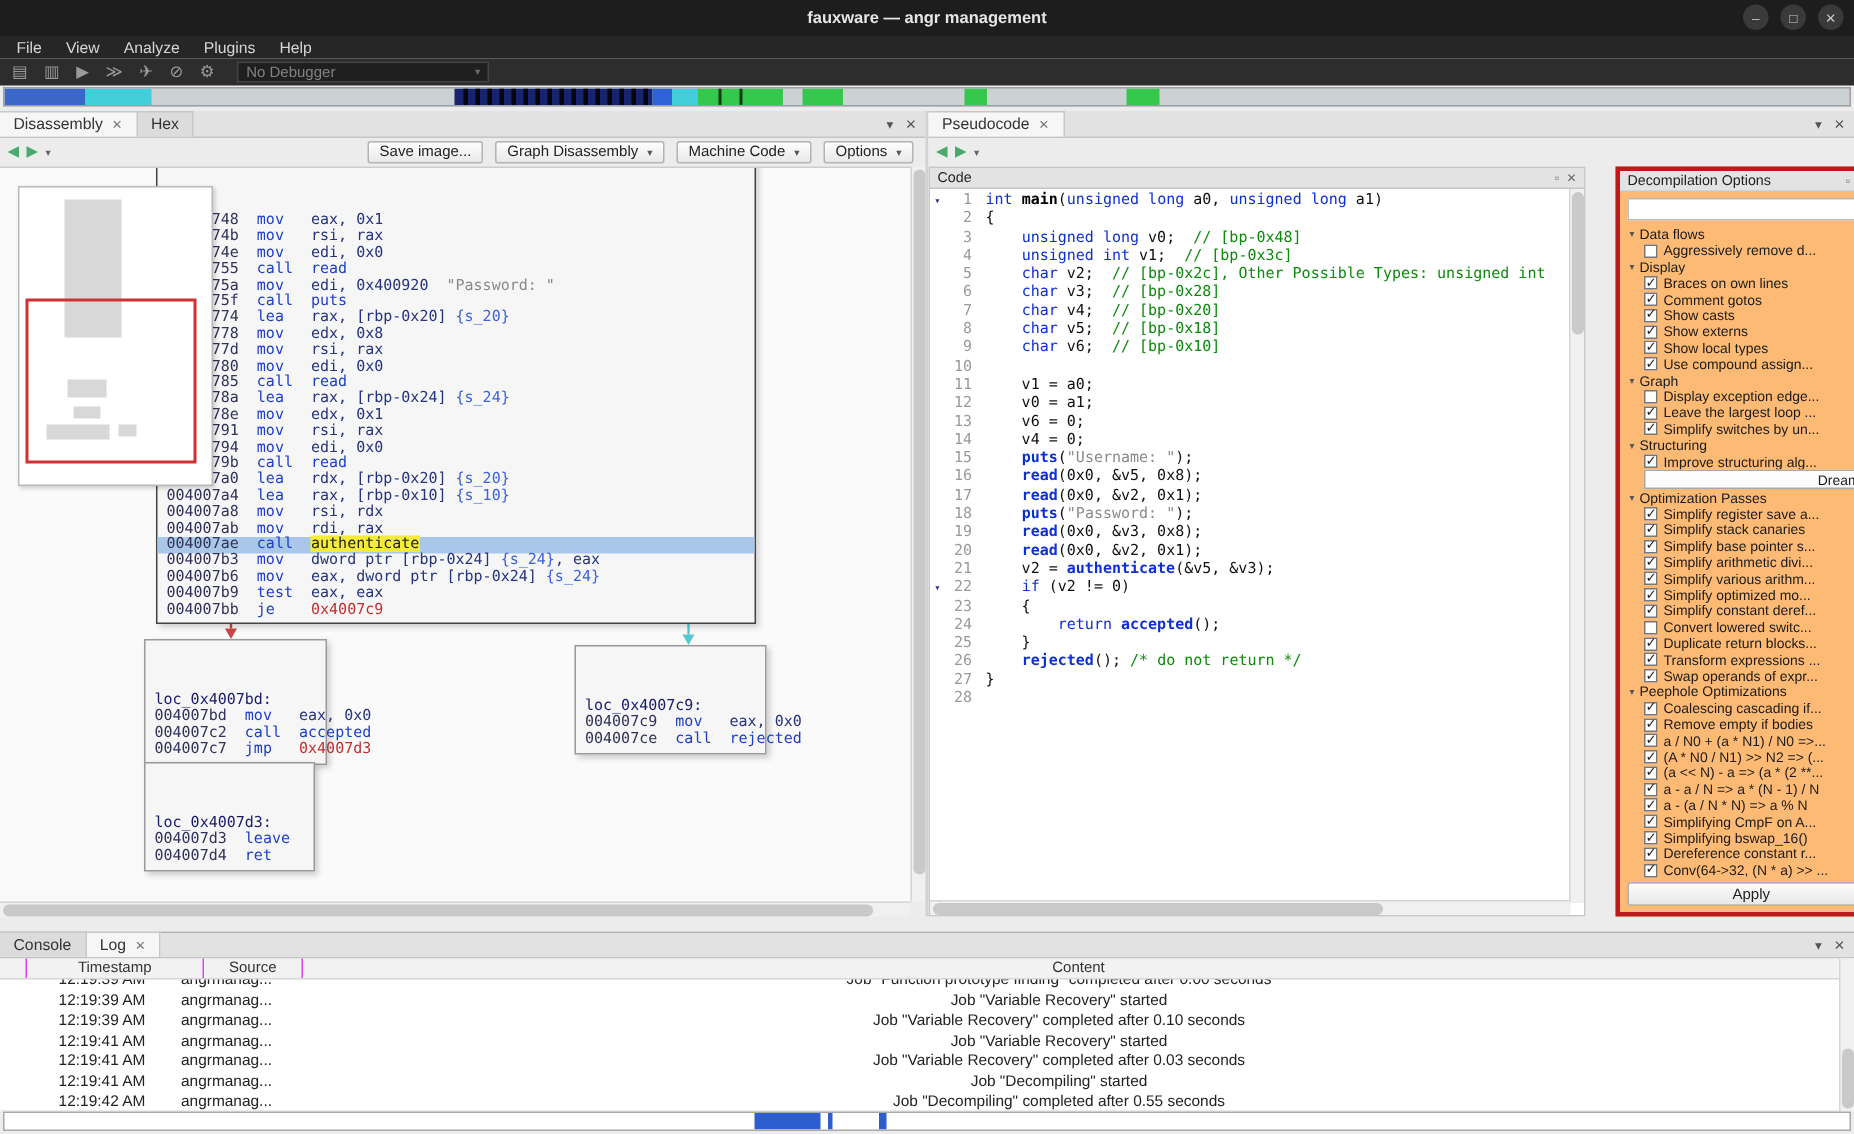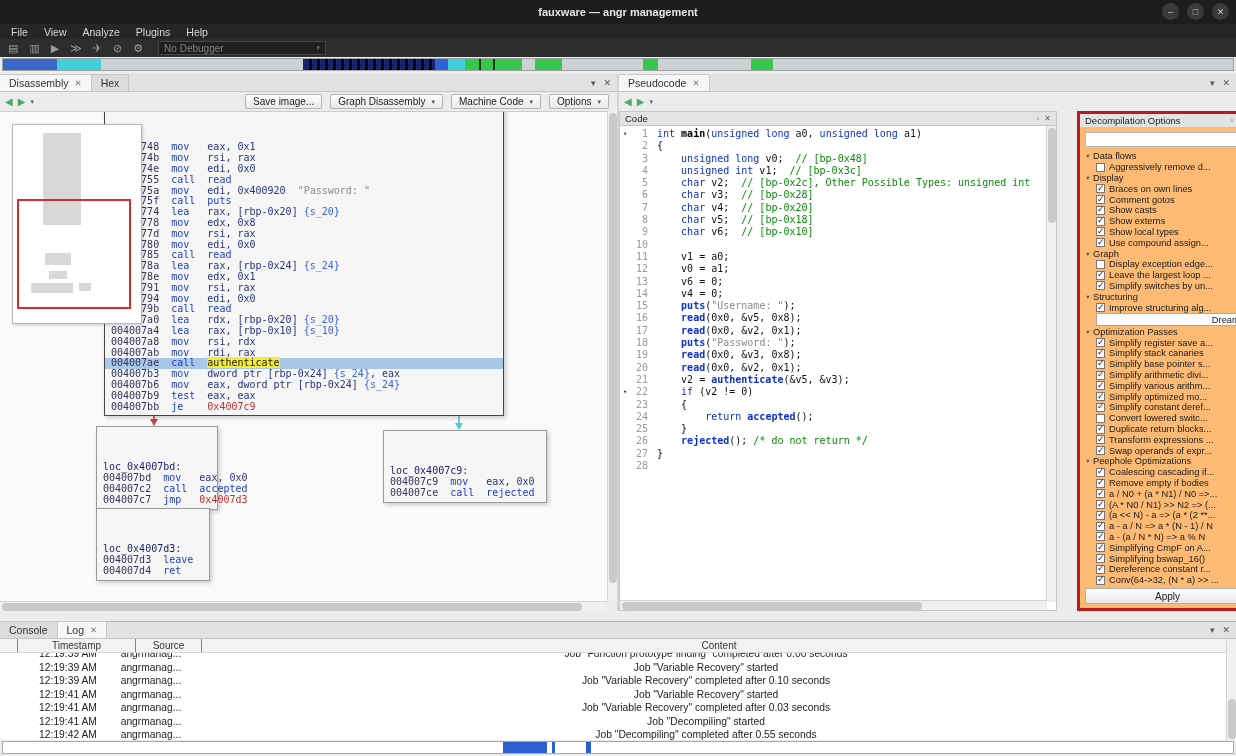--- a/index.html
+++ b/index.html
@@ -58,21 +58,21 @@
 
   
   #graph-canvas { position:absolute; left:0; top:37px; width:607px; height:490px; background:#fafafa;
     overflow:hidden; border-top:1px solid #cccccc; }
   #edges { position:absolute; left:0; top:0; pointer-events:none; }
   .block { position:absolute; background:#f6f6f6; border:1px solid #9a9a9a;
     box-shadow:2px 2px 4px rgba(0,0,0,.18); padding:3px 0;
     font-family:"DejaVu Sans Mono",monospace; font-size:10px; line-height:10.8px; white-space:pre; }
   #block-main { left:104px; top:-6px; width:400px; border-color:#444; }
   #block-accepted { left:96px;  top:314px; width:122px; }
-  #block-rejected { left:383px; top:318px; width:164px; }
+  #block-rejected { left:383px; top:318px; width:128px; }
   #block-ret      { left:96px;  top:396px; width:114px; }
   .bline { padding:0 6px; }
   .bline.sel { background:#a9c8e9; }
   .c-a   { color:#32325a; }
   .c-mn  { color:#1d3ec8; }
   .c-op  { color:#26337e; }
   .c-fn  { color:#1d3ec8; }
   .c-str { color:#8a8a8a; }
   .c-var { color:#3b62e0; }
   .c-red { color:#c03030; }

